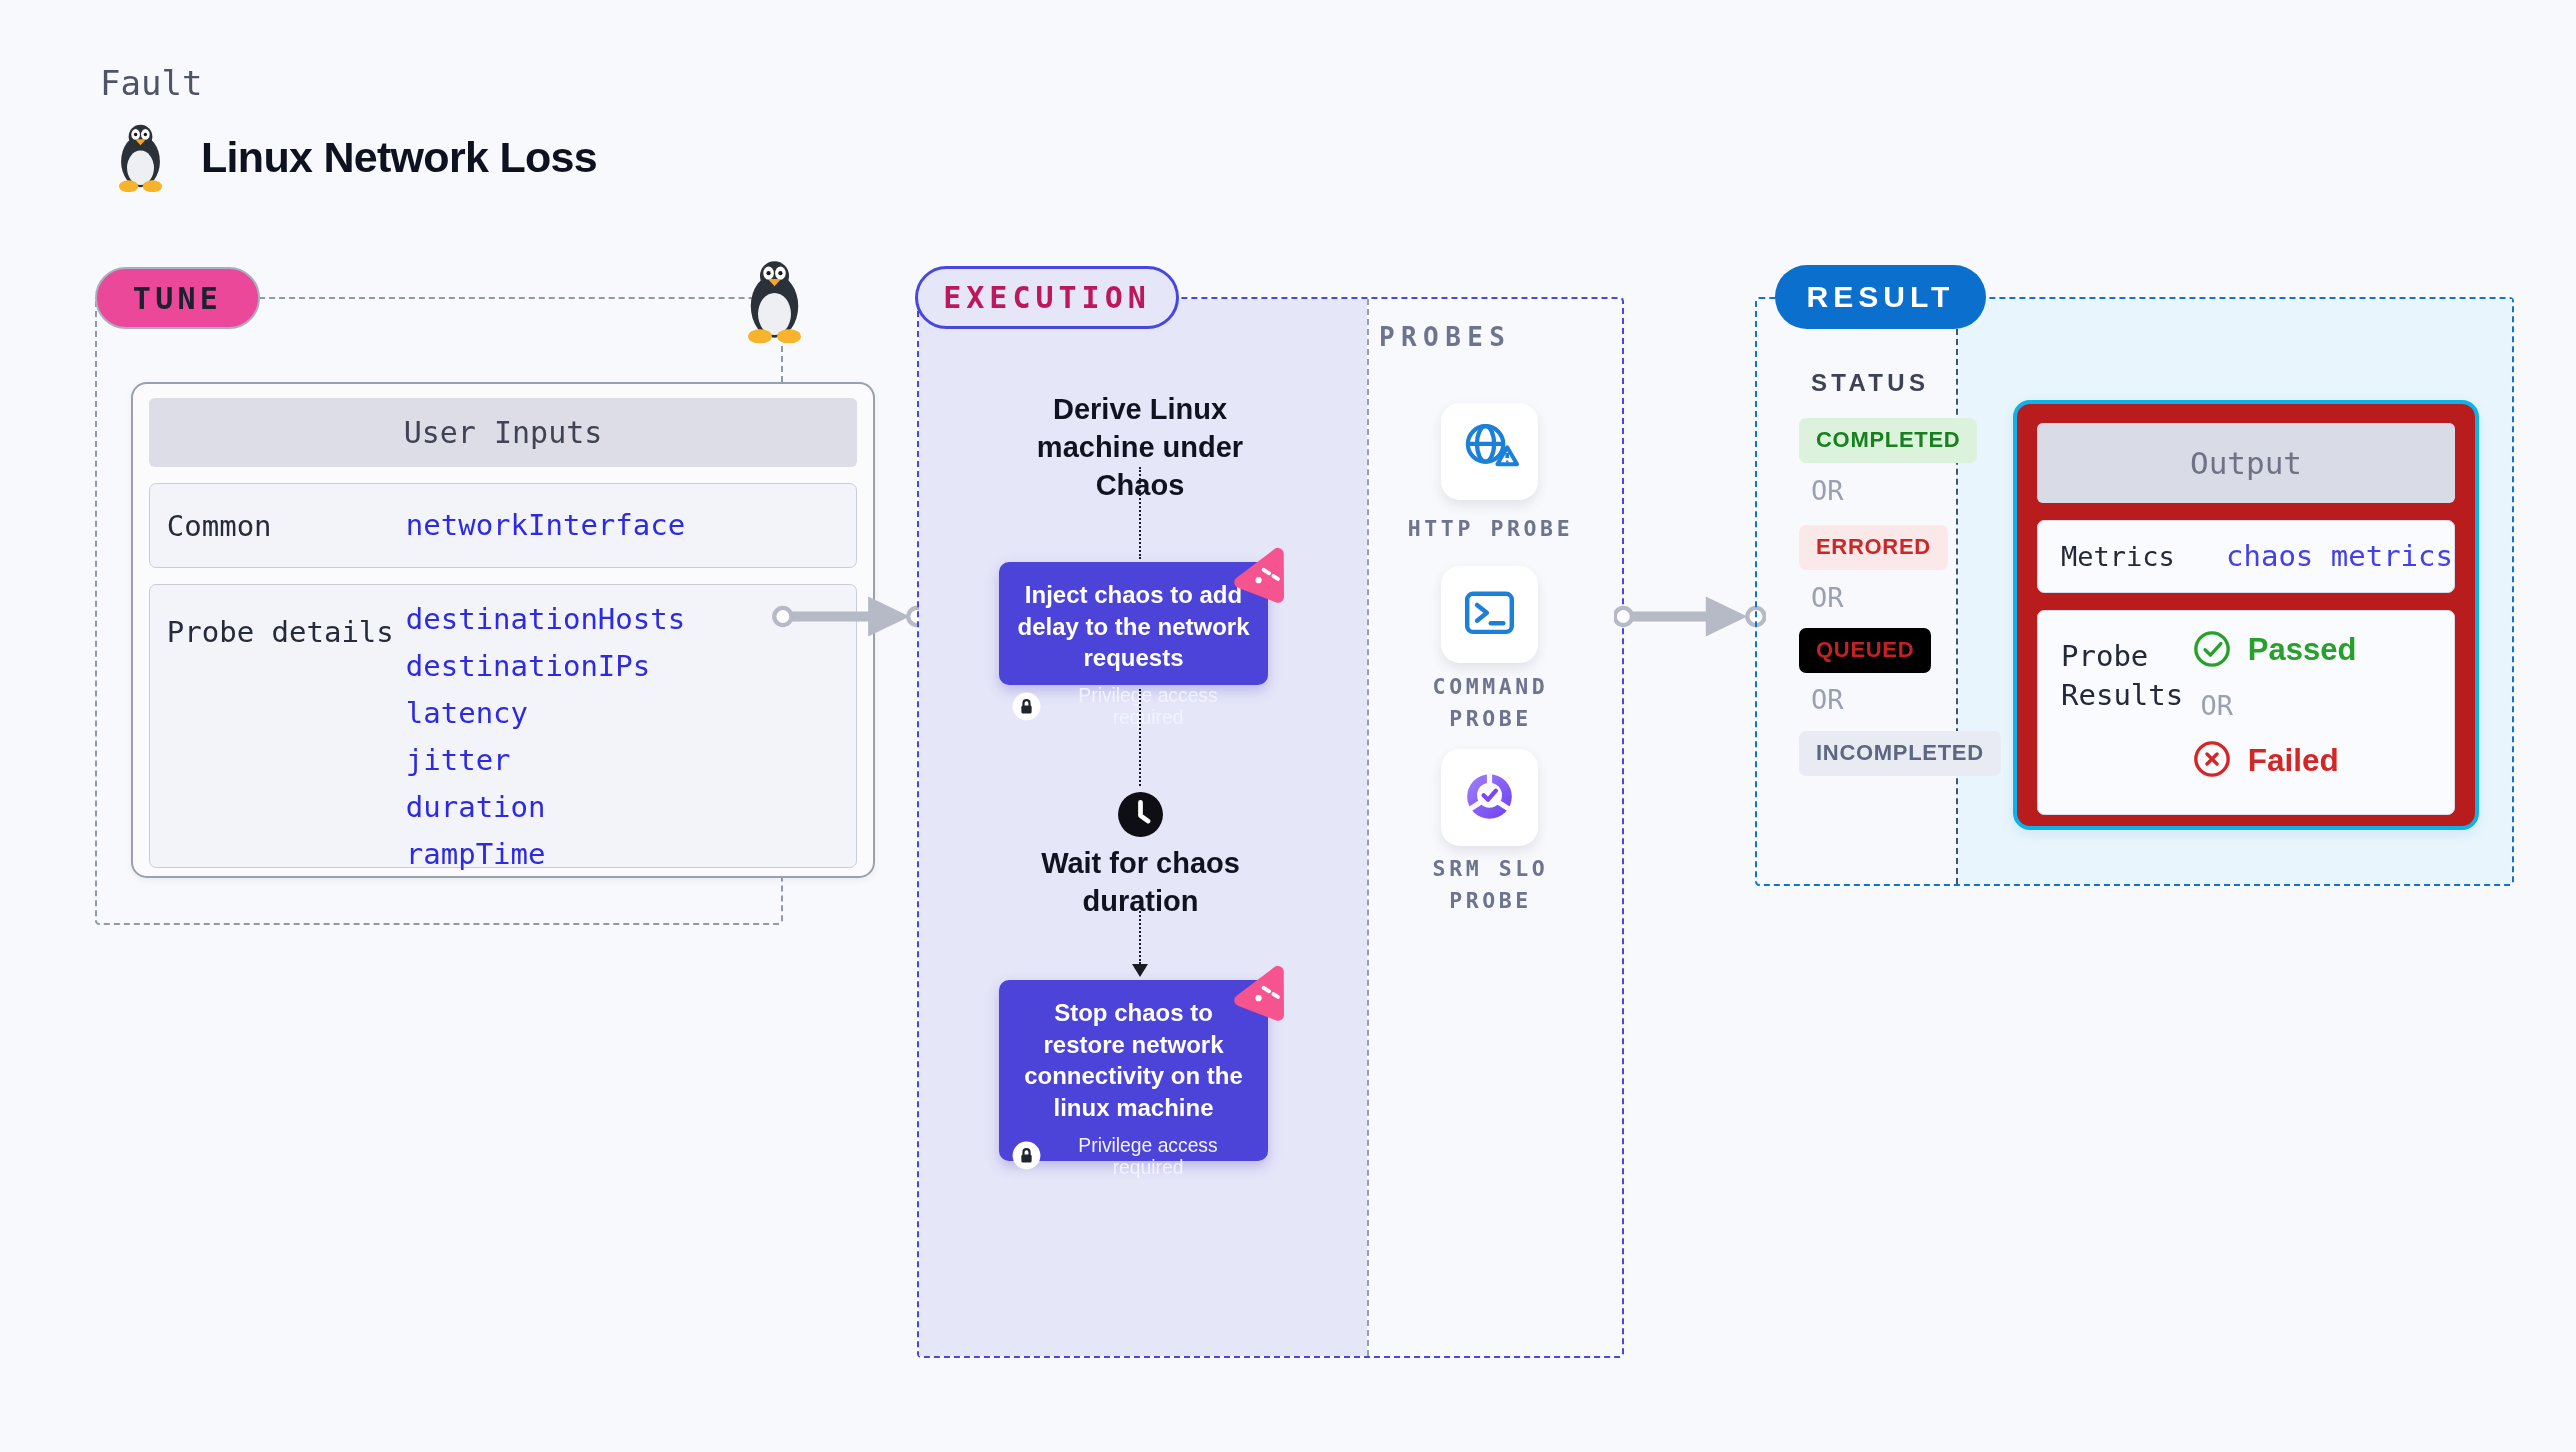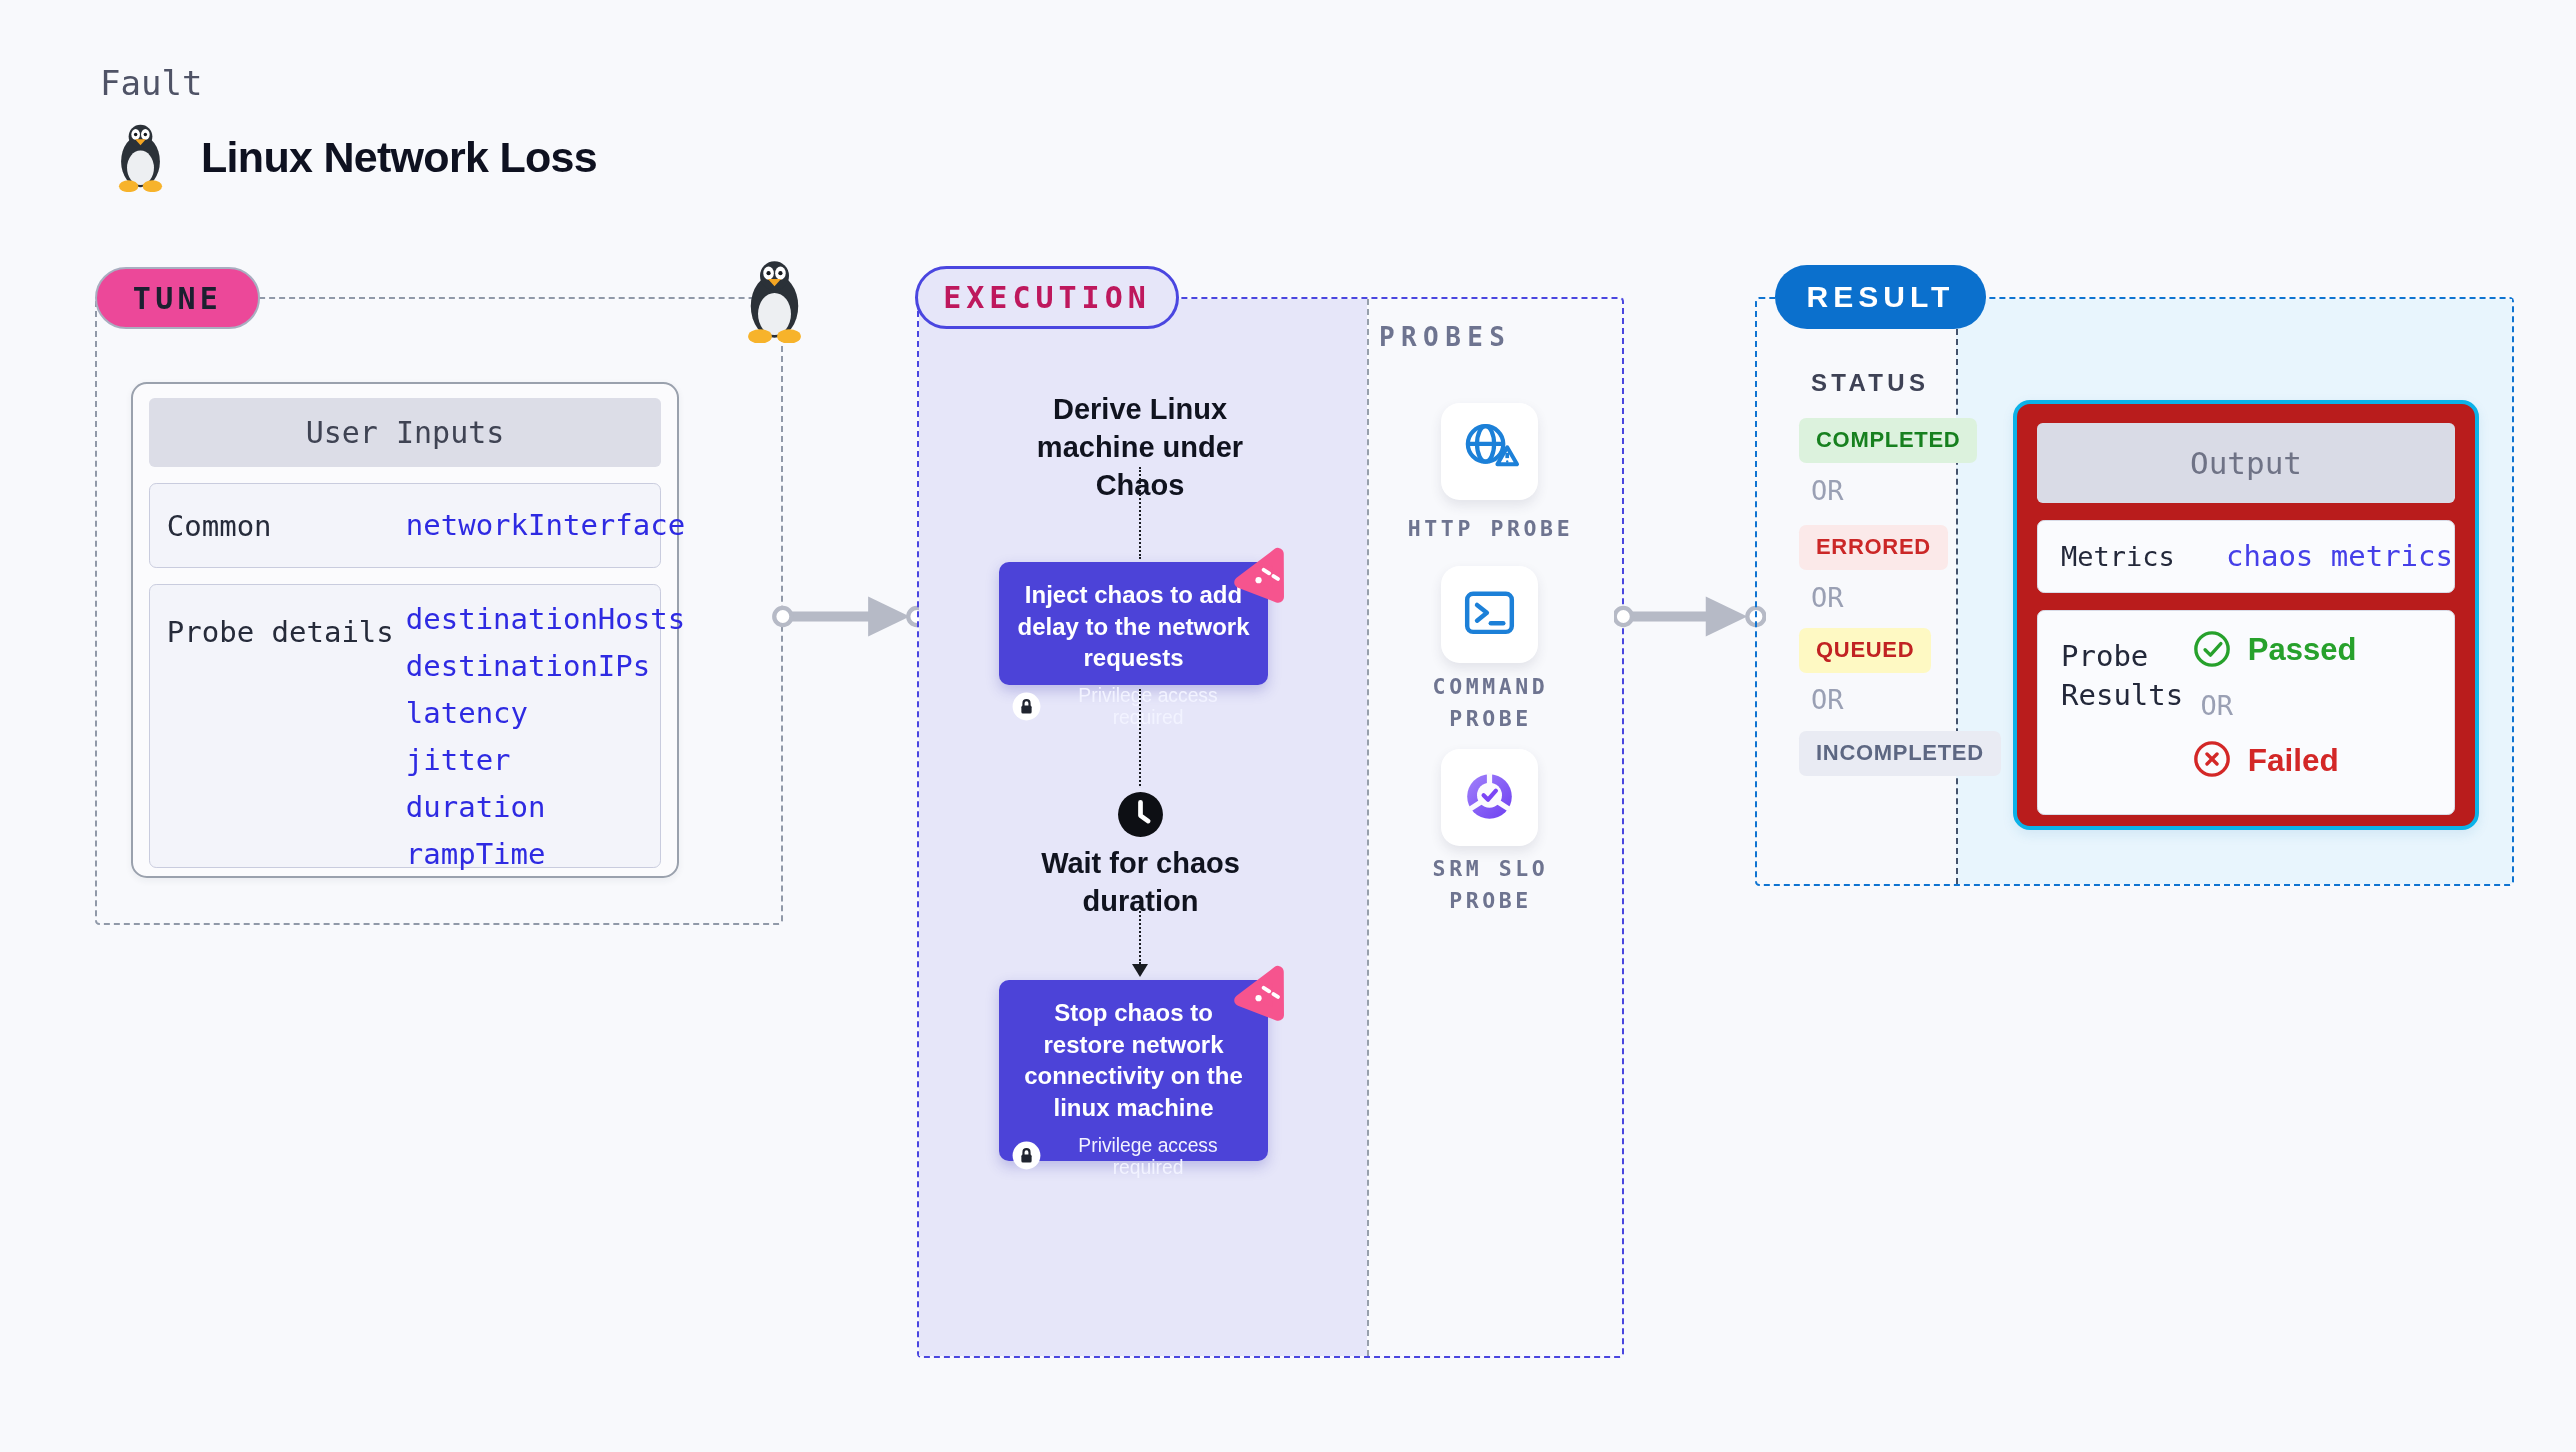--- a/index.html
+++ b/index.html
@@ -32,21 +32,21 @@
     border:2.9px dashed #4a46e0; border-radius:4.3px; }
   .exec-flow-panel { position:absolute; left:0; top:0; bottom:0; width:448px; background:#e6e6f9; }
   .probes-panel { position:absolute; left:448px; top:0; bottom:0; right:0;
     border-left:2.9px dashed #98a0ac; }
   .result-box { position:absolute; left:1755px; top:297px; width:759px; height:589px;
     border:2.9px dashed #0f74d1; border-radius:4.3px; }
   .result-output-panel { position:absolute; left:199px; right:0; top:0; bottom:0;
     background:#e8f5fd; border-left:2.9px dashed #44526b; }
 
   
-  .user-inputs-card { position:absolute; left:131px; top:382px; width:548px; height:496px;
+  .user-inputs-card { position:absolute; left:131px; top:382px; width:744px; height:496px;
     background:#fbfbfd; border:2.9px solid #9aa1ad; border-radius:15.8px; padding:14.3px 15.8px;
     box-shadow:0 2.9px 7.2px rgba(40,45,70,.06); }
   .ui-header { height:69px; background:#dcdde7; border-radius:5.7px; display:flex;
     align-items:center; justify-content:center; font-family:"DejaVu Sans Mono",monospace;
     font-size:30px; font-weight:500; color:#3f4353; }
   .ui-row { background:#f3f4fa; border:1.4px solid #c9ccde; border-radius:7.2px; margin-top:15.8px;
     position:relative; }
   .ui-row-1 { height:85px; }
   .ui-row-2 { height:284px; }
   .ui-row-label { position:absolute; left:17px; font-family:"DejaVu Sans Mono",monospace;
@@ -88,21 +88,21 @@
     font-family:"DejaVu Sans Mono",monospace; font-size:21.5px; font-weight:600;
     letter-spacing:3.6px; color:#6e7490; line-height:31.5px; }
 
   
   .status-label { position:absolute; left:1811px; top:369px; font-size:24px; font-weight:700;
     letter-spacing:4.3px; color:#3e4255; }
   .status-badge { position:absolute; left:1799px; display:inline-block; padding:9.3px 17px;
     border-radius:7.2px; font-size:22px; font-weight:700; letter-spacing:0.7px; white-space:nowrap; }
   .badge-completed { top:418px; background:#dcf2dd; color:#17801f; }
   .badge-errored { top:525px; background:#fbe9e9; color:#cb2727; }
-  .badge-queued { top:628px; background:#fef9c3; color:#c12222; }
+  .badge-queued { top:628px; background:#000000; color:#c12222; }
   .badge-incompleted { top:731px; background:#e9ebf3; color:#5d6782; }
   .or-label { position:absolute; left:1811px; font-family:"DejaVu Sans Mono",monospace;
     font-size:27px; color:#9aa0b4; }
   .or-1 { top:475px; } .or-2 { top:582px; } .or-3 { top:684px; }
 
   
   .output-card { position:absolute; left:2013px; top:400px; width:466px; height:430px;
     background:#b91c1c; border:4.3px solid #0cb2e8; border-radius:17px; padding:18.6px 20px;
     box-shadow:0 4.3px 11.5px rgba(20,120,180,.10); }
   .output-header { height:80px; background:#d9dbe6; border-radius:5.7px; display:flex;

